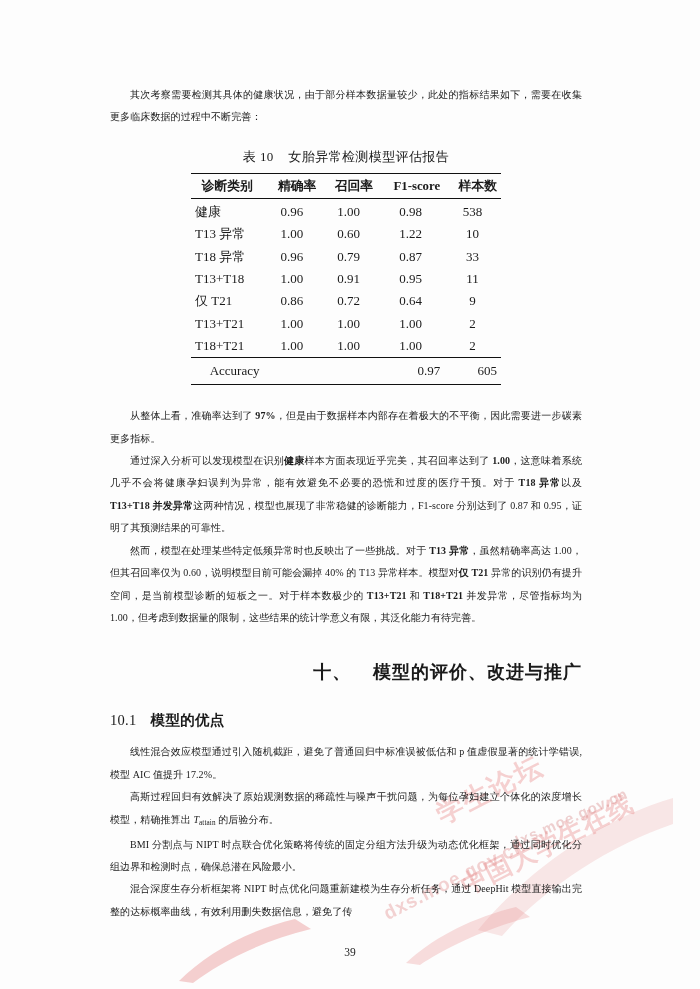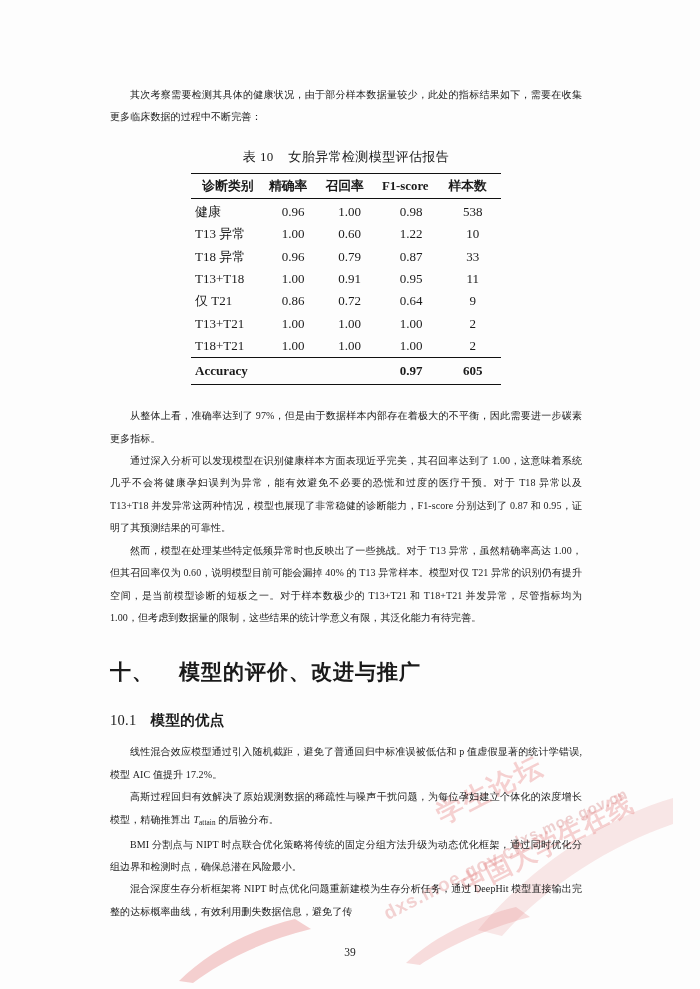--- a/index.html
+++ b/index.html
@@ -65,21 +65,21 @@
     position: relative;
     z-index: 2;
     font-size: 10px;
     line-height: 22.4px;
     text-align: justify;
     text-justify: inter-ideograph;
     text-indent: 2em;
     margin: 0;
     letter-spacing: 0.1px;
   }
-  .b { font-weight: 400; }
+  .b { font-weight: 700; }
 
   
   .table-wrap {
     position: relative;
     z-index: 2;
     margin: 18px 0 0 0;
   }
   .table-caption {
     text-align: center;
     font-size: 13px;
@@ -94,46 +94,47 @@
     font-size: 13px;
   }
   table.report th,
   table.report td {
     padding: 2.2px 4px;
     line-height: 18px;
     white-space: nowrap;
   }
   table.report thead th {
     font-weight: 700;
-    text-align: left;
+    text-align: right;
     font-size: 12.8px;
     padding-top: 3px;
     padding-bottom: 3px;
   }
   table.report thead th:first-child { text-align: center; }
   tr.head-row th { border-top: 1.6px solid #111; border-bottom: 0.9px solid #111; }
   tr.first-body td { padding-top: 4px; }
   tr.total-row td {
-    font-weight: 700;
+    font-weight: 400;
     border-top: 0.9px solid #111;
     border-bottom: 1.6px solid #111;
     padding-top: 4px;
     padding-bottom: 4px;
+    text-align: right;
   }
   td.cat { text-align: left; padding-left: 10px; }
   td.val, th.val { text-align: center; }
   th.cat { text-align: center; }
 
   
   h2.chapter {
     position: relative;
     z-index: 2;
-    text-align: left;
+    text-align: right;
     font-family: "DejaVu Sans", "Liberation Sans", sans-serif;
-    font-size: 21px;
+    font-size: 18px;
     font-weight: 700;
     letter-spacing: 1px;
     margin: 30px 0 0 0;
     line-height: 26px;
   }
   h3.section {
     position: relative;
     z-index: 2;
     font-family: "DejaVu Sans", "Liberation Sans", sans-serif;
     font-size: 14.5px;

